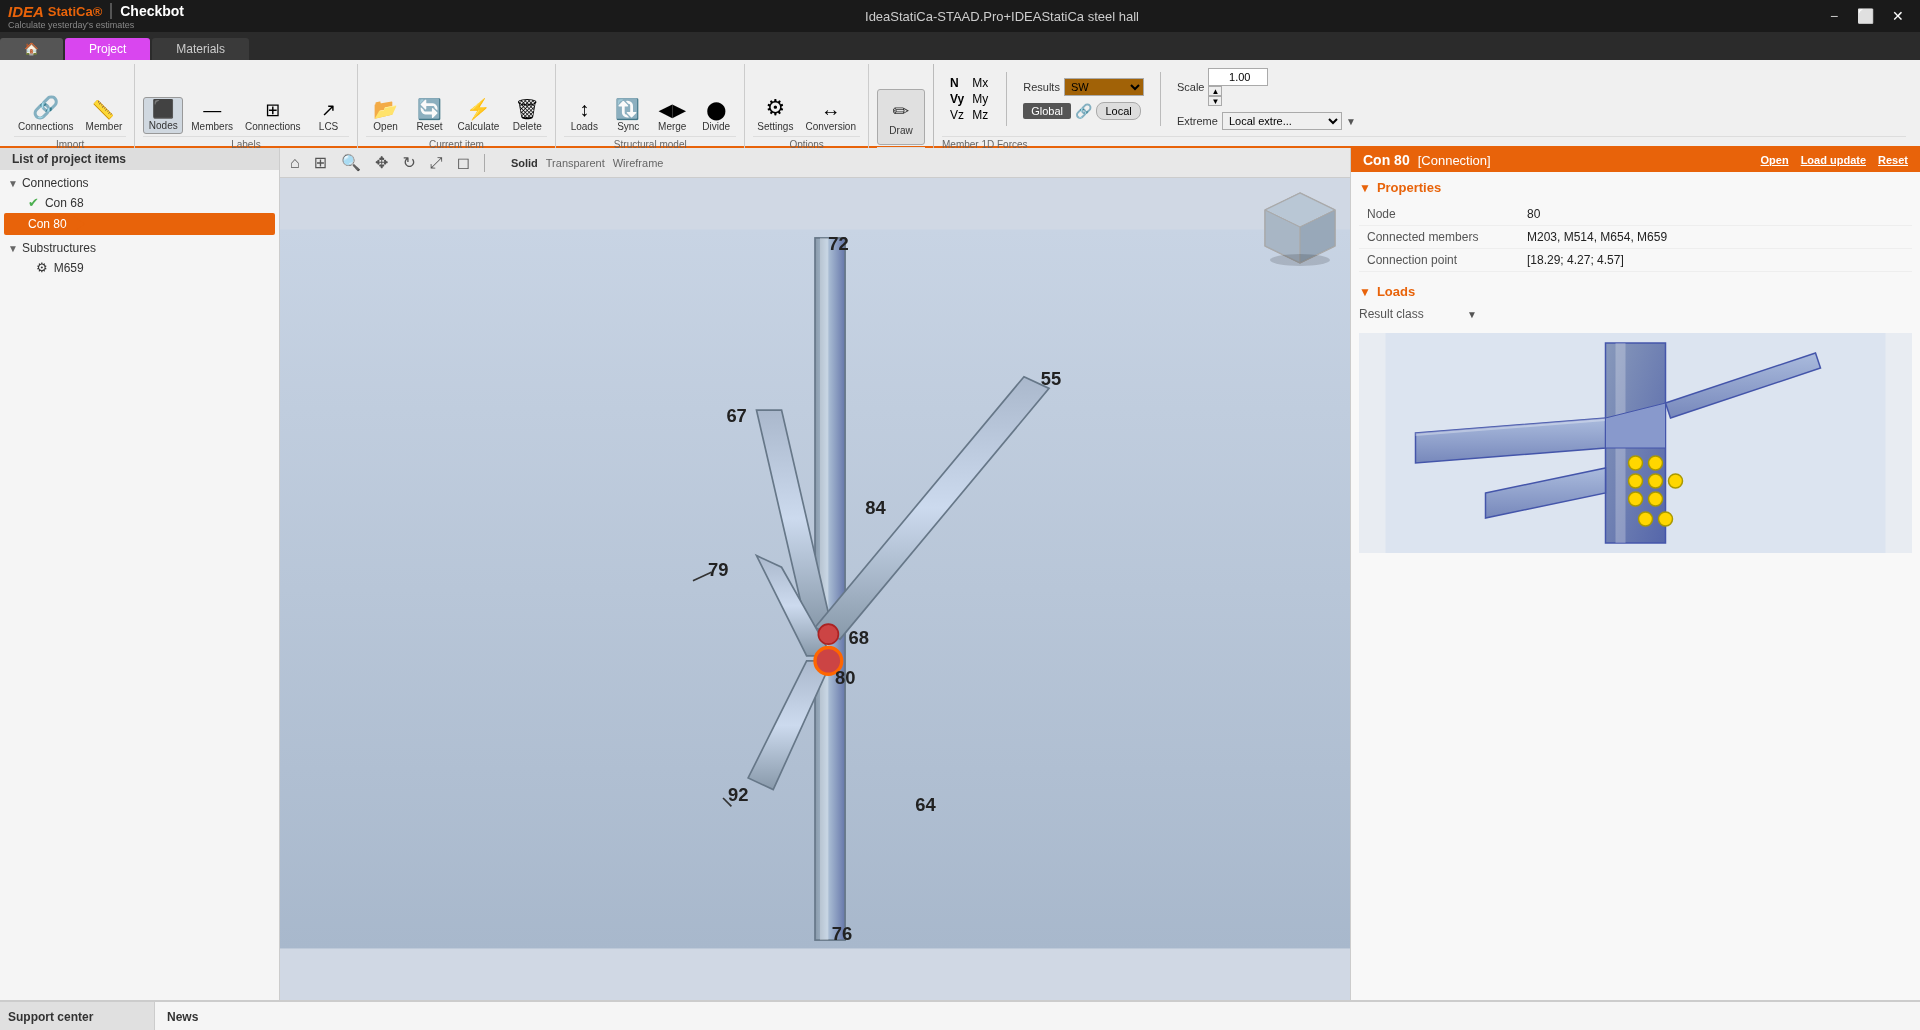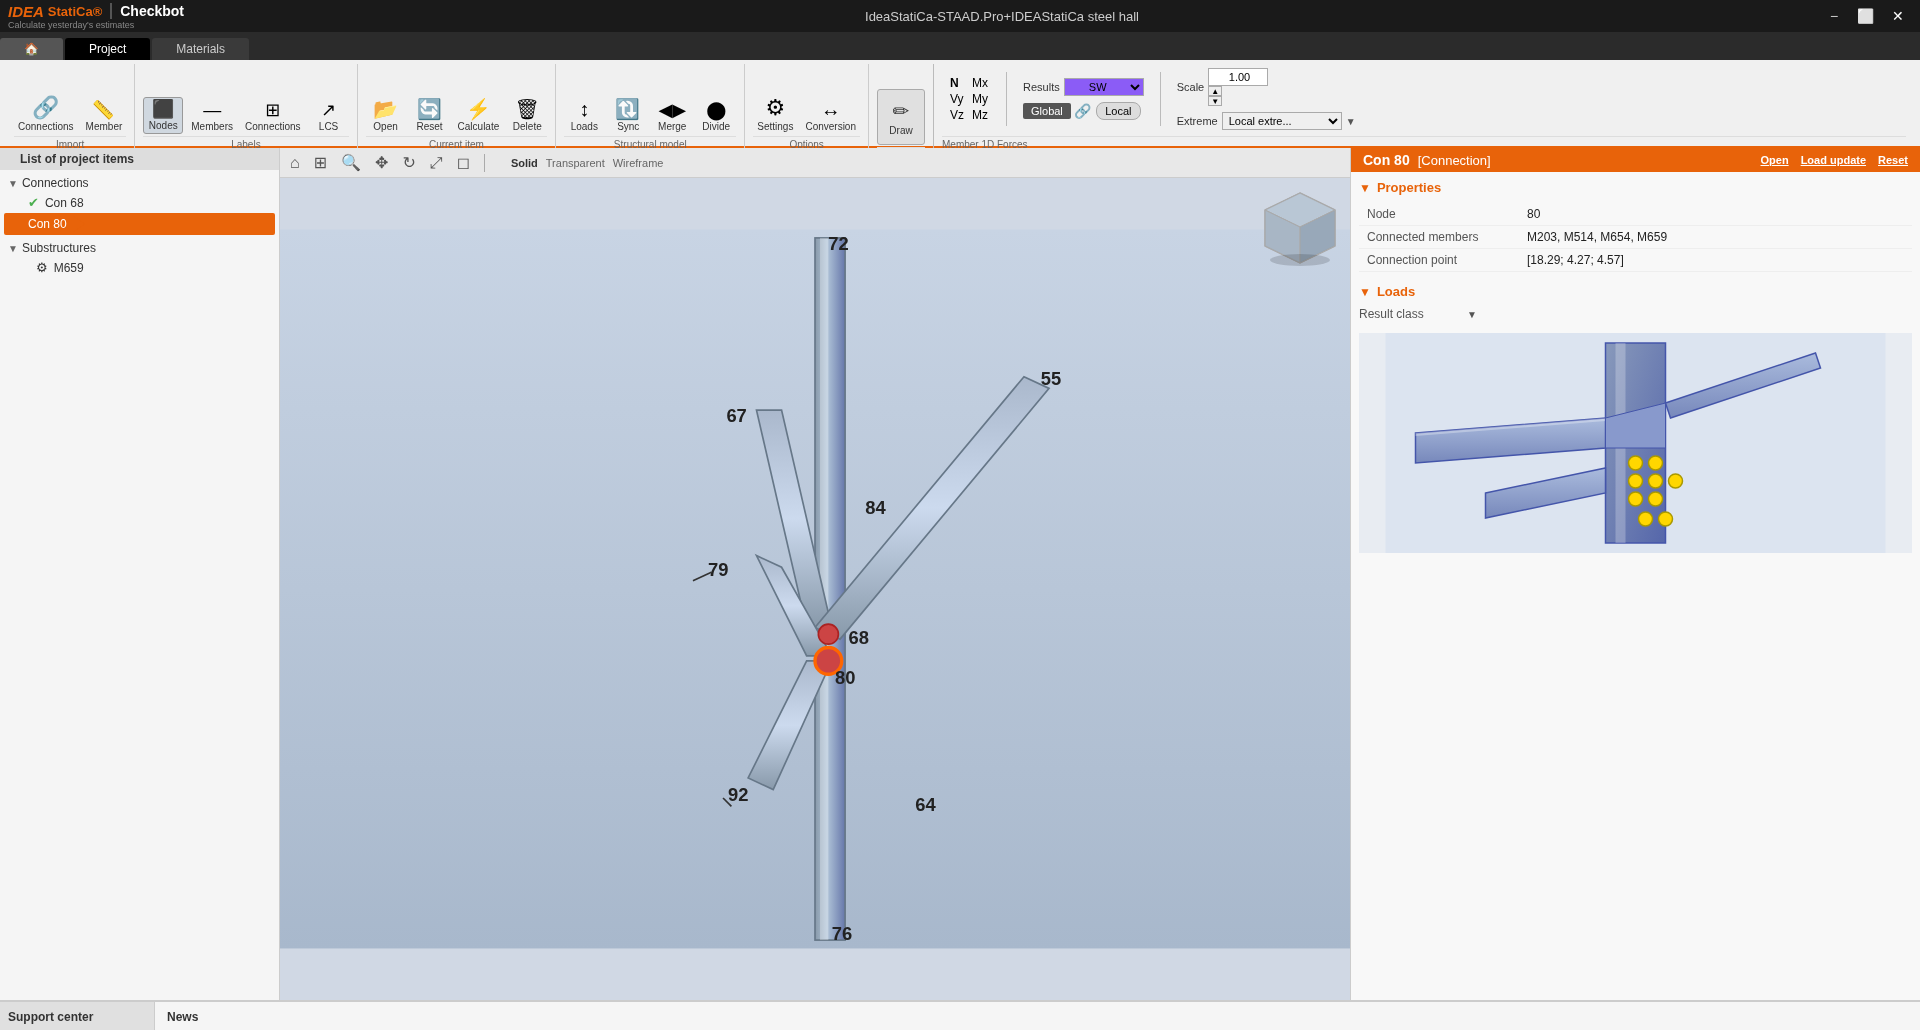--- a/index.html
+++ b/index.html
@@ -19,21 +19,21 @@
 
     
     #ribbon-tabs {
       display: flex; background: #2b2b2b; height: 28px; align-items: flex-end;
     }
     .ribbon-tab {
       padding: 4px 24px; font-size: 12px; cursor: pointer; color: #ccc; border: none; background: #3a3a3a;
       margin-right: 2px; border-radius: 3px 3px 0 0;
     }
     .ribbon-tab.home { background: #555; color: #fff; }
-    .ribbon-tab.active { background: #000000; color: #fff; }
+    .ribbon-tab.active { background: #d946ef; color: #fff; }
 
     
     #ribbon {
       background: #f0f0f0; border-bottom: 2px solid #e8630a;
       display: flex; flex-direction: column; height: 88px;
     }
     #ribbon-content {
       display: flex; align-items: stretch; flex: 1; padding: 4px 6px;
     }
     .ribbon-group {
@@ -51,34 +51,34 @@
     }
     .ribbon-btn.active { background: #c5d8f5; border: 1px solid #7db; }
     .ribbon-btn .icon { font-size: 22px; line-height: 1; }
     .ribbon-btn .label { font-size: 10px; color: #333; text-align: center; white-space: nowrap; }
 
     
     .ribbon-forces {
       display: flex; align-items: center; gap: 8px; padding: 4px 8px; flex-wrap: wrap;
     }
     .forces-select { display: flex; align-items: center; gap: 4px; }
-    .forces-select select { font-size: 11px; border: 1px solid #aaa; background: #8b5cf6; padding: 1px 2px; text-align: center; }
+    .forces-select select { font-size: 11px; border: 1px solid #aaa; background: #a16207; padding: 1px 2px; }
     .forces-label { font-size: 11px; color: #333; }
 
     
     #main { display: flex; flex-direction: column; height: calc(1030px - 32px - 28px - 88px - 30px); }
     #content-area { display: flex; flex: 1; overflow: hidden; }
 
     
     #left-panel {
       width: 280px; background: #f5f5f5; border-right: 1px solid #ccc;
       display: flex; flex-direction: column;
     }
     #left-panel-header {
-      background: #ddd; padding: 4px 20px; font-size: 12px; font-weight: bold; color: #333;
+      background: #ddd; padding: 4px 12px; font-size: 12px; font-weight: bold; color: #333;
     }
     #tree { padding: 4px; flex: 1; overflow-y: auto; }
     .tree-group { margin-bottom: 4px; }
     .tree-group-header {
       display: flex; align-items: center; gap: 4px; padding: 2px 4px;
       cursor: pointer; font-size: 12px; color: #333;
     }
     .tree-group-header .arrow { font-size: 10px; color: #666; }
     .tree-item {
       display: flex; align-items: center; gap: 6px; padding: 3px 8px 3px 24px;
@@ -313,21 +313,21 @@
       </div>
       <div class="ribbon-group-label"></div>
     </div>
 
     <div class="ribbon-group" style="flex:1;border-right:none;align-items:flex-start;">
       <div class="ribbon-forces" style="flex:1;width:100%;">
 
         <div style="display:grid;grid-template-columns:auto auto;gap:2px 8px;font-size:12px;margin-right:8px;">
           <span style="font-weight:bold;cursor:pointer;">N</span>
           <span style="cursor:pointer;">Mx</span>
-          <span style="cursor:pointer;">Vy</span>
+          <span style="cursor:pointer;font-weight:bold;">Vy</span>
           <span style="cursor:pointer;">My</span>
           <span style="cursor:pointer;">Vz</span>
           <span style="cursor:pointer;">Mz</span>
         </div>
         <div class="ribbon-separator"></div>
 
         <div style="display:flex;flex-direction:column;gap:6px;margin:0 6px;">
           <div class="forces-select">
             <span class="forces-label">Results</span>
             <select style="font-size:11px;border:1px solid #aaa;padding:1px 2px;width:80px;">

